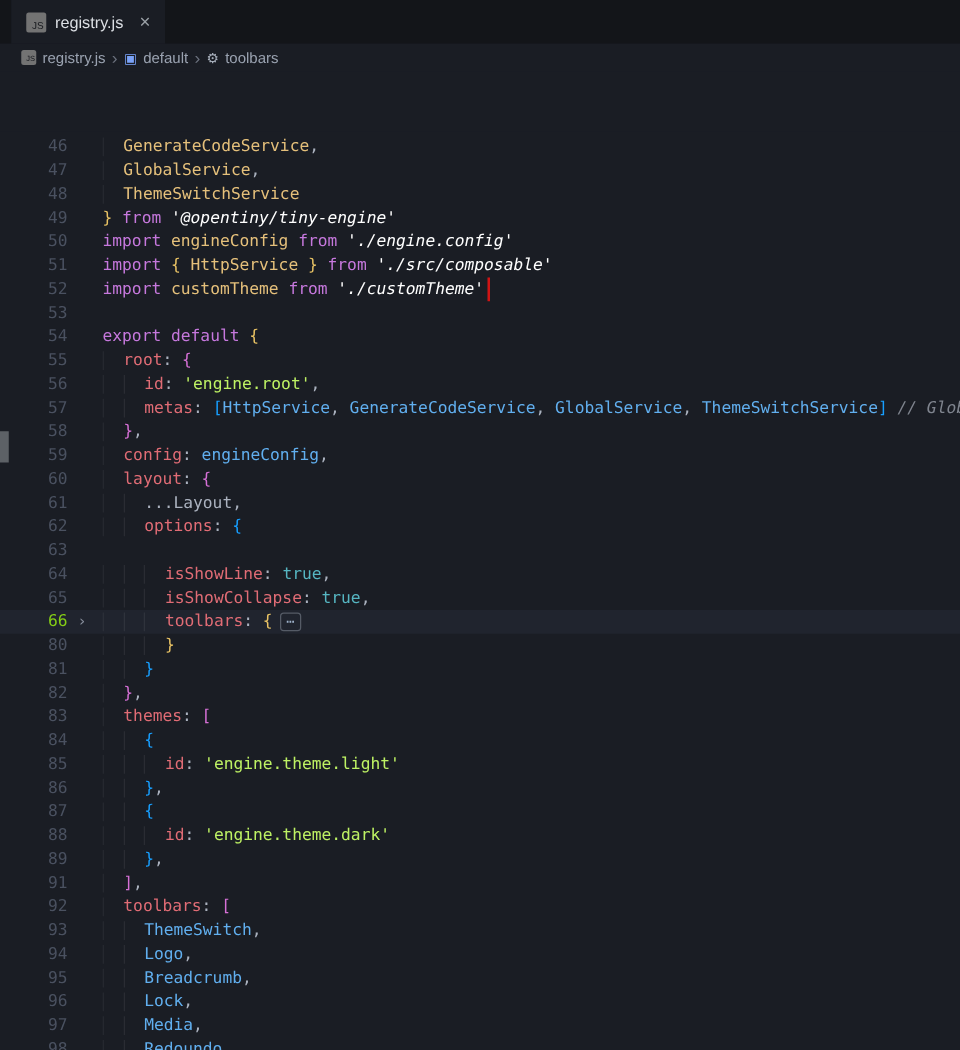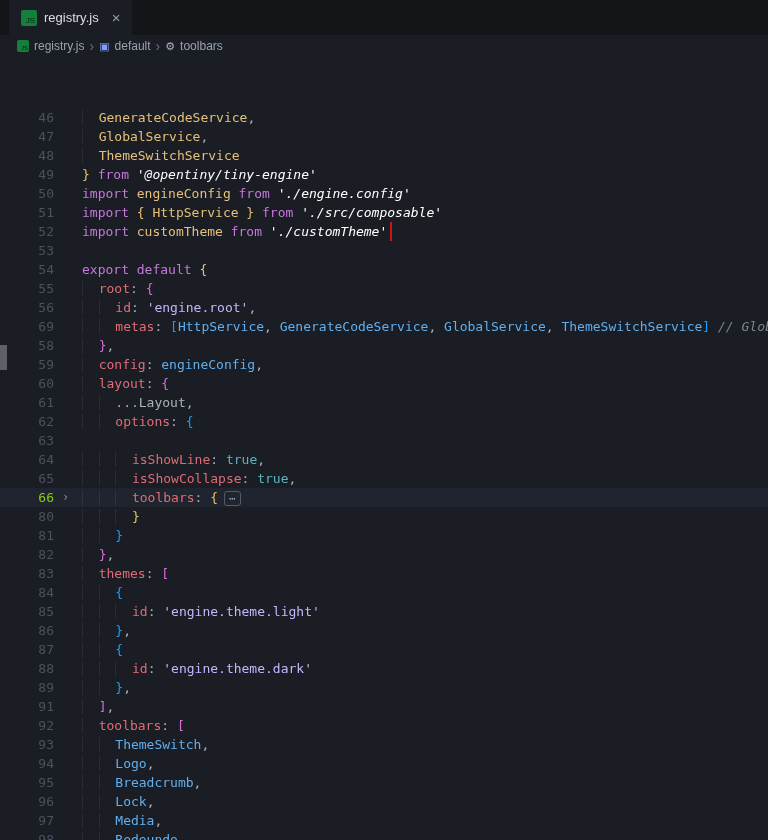--- a/index.html
+++ b/index.html
@@ -13,21 +13,21 @@
   .tabbar {
     height: 35px; background: #131519;
     display: flex; align-items: stretch;
   }
   .tab {
     margin-left: 9px; background: #1a1d24;
     display: flex; align-items: center; gap: 7px;
     padding: 0 12px; height: 35px;
   }
   .js-badge {
-    width: 16px; height: 16px; background: #15803d; color: #15171c;
+    width: 16px; height: 16px; background: #737373; color: #15171c;
     font-weight: normal; font-size: 8px; border-radius: 2px;
     display: flex; align-items: flex-end; justify-content: flex-end;
     padding: 1px 2px; box-sizing: border-box; flex: none;
   }
   .js-badge.small { width: 12px; height: 12px; font-size: 6px; padding: 1px; }
   .tab-label { color: #dcdfe4; font-size: 13px; }
   .tab-close { color: #9aa0a6; font-size: 15px; margin-left: 6px; cursor: pointer; }
   
   .breadcrumbs {
     height: 22px; background: #1a1d24;
@@ -48,21 +48,21 @@
   }
   .line.hl { background: rgba(120,140,180,0.07); }
   .ln-num { width: 54px; flex: none; text-align: right; color: #4a5160; }
   .line.hl .ln-num { color: #84cc16; }
   .ln-fold { width: 28px; flex: none; color: #848b98; font-size: 12px; padding-left: 8px; box-sizing: border-box; }
   .ln-content { flex: 1 1 auto; min-width: 0; white-space: pre; overflow: hidden; color: #abb2bf; }
   .guide { border-left: 1px solid rgba(255,255,255,0.07); }
   
   .c-kw   { color: #c678dd; }
   .c-prop { color: #e06c75; }
-  .c-str  { color: #c4b5fd; }
+  .c-str  { color: #bef264; }
   .c-stri { color: #ffffff; font-style: italic; }
   .c-id   { color: #e5c07b; }
   .c-idb  { color: #61afef; }
   .c-bool { color: #56b6c2; }
   .c-cmt  { color: #7f848e; font-style: italic; }
   .c-fg   { color: #abb2bf; }
   .c-b1   { color: #e8c264; }
   .c-b2   { color: #d670d6; }
   .c-b3   { color: #179fff; }
   .fold-badge {
@@ -149,21 +149,21 @@
         <div class="ln-num">55</div>
         <div class="ln-fold"></div>
         <div class="ln-content"><span class="guide">  </span><span class="c-prop">root</span><span class="c-fg">: </span><span class="c-b2">{</span></div>
       </div>
       <div class="line">
         <div class="ln-num">56</div>
         <div class="ln-fold"></div>
         <div class="ln-content"><span class="guide">  </span><span class="guide">  </span><span class="c-prop">id</span><span class="c-fg">: </span><span class="c-str">'engine.root'</span><span class="c-fg">,</span></div>
       </div>
       <div class="line">
-        <div class="ln-num">69</div>
+        <div class="ln-num">57</div>
         <div class="ln-fold"></div>
         <div class="ln-content"><span class="guide">  </span><span class="guide">  </span><span class="c-prop">metas</span><span class="c-fg">: </span><span class="c-b3">[</span><span class="c-idb">HttpService</span><span class="c-fg">, </span><span class="c-idb">GenerateCodeService</span><span class="c-fg">, </span><span class="c-idb">GlobalService</span><span class="c-fg">, </span><span class="c-idb">ThemeSwitchService</span><span class="c-b3">]</span><span class="c-fg"> </span><span class="c-cmt">// Globa</span></div>
       </div>
       <div class="line">
         <div class="ln-num">58</div>
         <div class="ln-fold"></div>
         <div class="ln-content"><span class="guide">  </span><span class="c-b2">}</span><span class="c-fg">,</span></div>
       </div>
       <div class="line">
         <div class="ln-num">59</div>

